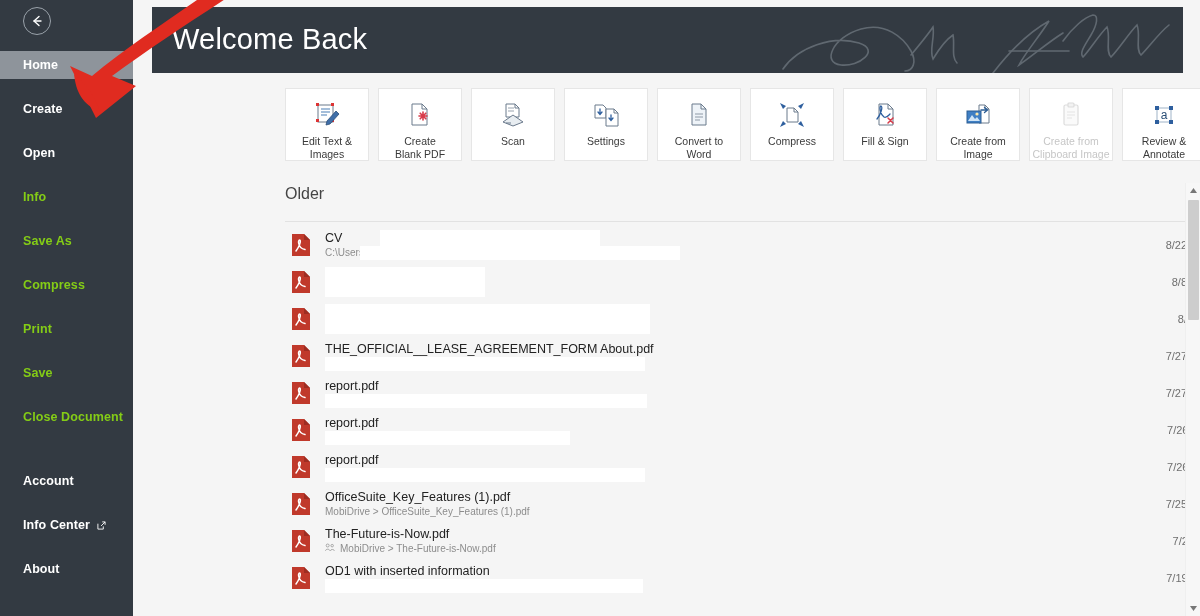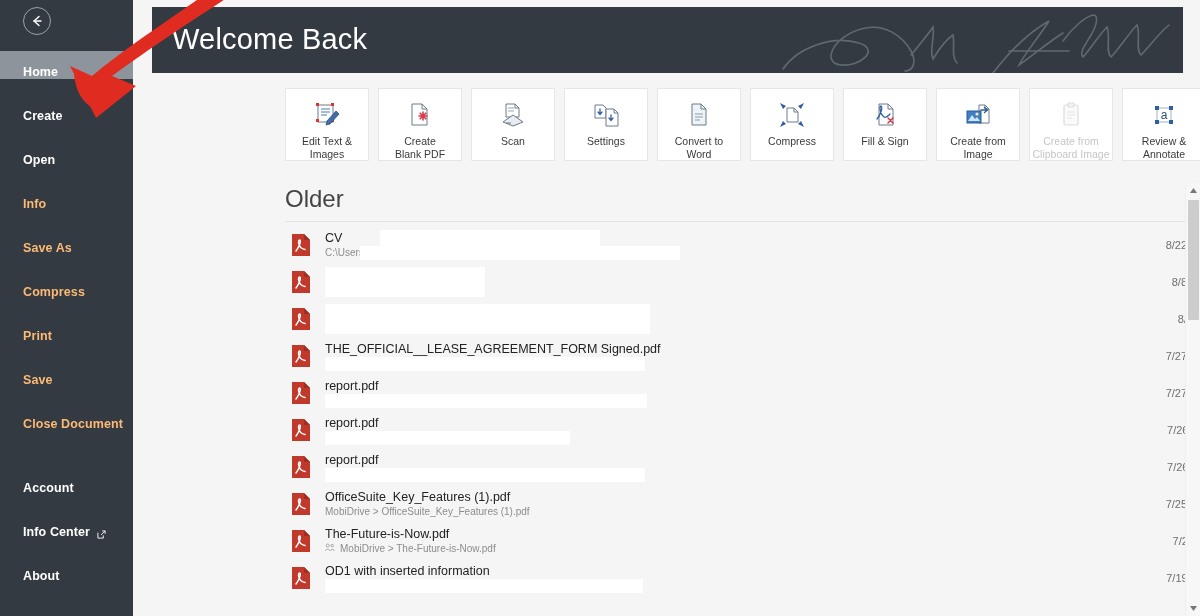--- a/index.html
+++ b/index.html
@@ -17,26 +17,26 @@
   }
   .back-btn {
     width: 28px; height: 28px; border-radius: 50%;
     border: 1px solid #9aa2aa; margin: 7px 0 0 23px;
     display: flex; align-items: center; justify-content: center;
     cursor: pointer;
   }
   .back-btn svg { display: block; }
   .nav-list { margin-top: 14px; }
   .nav-item {
-    height: 28px; display: flex; align-items: flex-end;
+    height: 28px; display: flex; align-items: center;
     padding-left: 23px; font-size: 12.5px; color: #ffffff;
     font-weight: bold; cursor: pointer; letter-spacing: .1px; margin-top: 16px;
   }
   .nav-item.active { background: #8e949b; }
-  .nav-item.disabled { color: #fdba74; font-weight: bold; cursor: default; }
+  .nav-item.disabled { color: #84cc16; font-weight: bold; cursor: default; }
   .nav-gap { height: 20px; }
   .ext-icon { margin-left: 7px; display: inline-flex; }
 
   
   .main {
     flex: 1 1 auto; height: 616px; background: #f5f5f5;
     position: relative; overflow: hidden;
   }
 
   .banner {
@@ -65,21 +65,21 @@
   .tool-ico { height: 30px; display: flex; align-items: center; justify-content: center; }
   .tool-lbl {
     margin-top: 5px; font-size: 10.5px; color: #3a3a3a;
     text-align: center; line-height: 12.5px; width: 100px;
   }
   .tool.disabled .tool-lbl { color: #c6c6c6; }
 
   
   .section-title {
     position: absolute; left: 152px; top: 185px;
-    font-size: 24px; color: #444; font-weight: normal;
+    font-size: 16px; color: #444; font-weight: normal;
   }
   .list-rule {
     position: absolute; left: 152px; top: 221px; width: 1013px;
     height: 1px; background: #e2e2e2;
   }
   .filelist {
     position: absolute; left: 152px; top: 226px; width: 1013px;
     height: 390px; overflow: hidden;
   }
   .row {
@@ -402,21 +402,21 @@
         </div>
         <div class="row">
           <span class="pdf-ico">
             <svg width="20" height="24" viewBox="0 0 20 24">
               <path d="M1 1h12l6 6v16H1z" fill="#c0392b"></path>
               <path d="M13 1l6 6h-6z" fill="#9e2d22"></path>
               <path d="M5 18 C8 14 10 9 9.2 7.4 C8.4 6.2 7.2 7.6 7.6 10 C8.1 13 10.6 16 14 16.6" fill="none" stroke="#ffffff" stroke-width="1.5" stroke-linecap="round"></path>
             </svg>
           </span>
           <div class="row-txt">
-            <div class="fname">THE_OFFICIAL__LEASE_AGREEMENT_FORM Signed.pdf</div>
+            <div class="fname">THE_OFFICIAL__LEASE_AGREEMENT_FORM About.pdf</div>
             <div class="fpath">
               <span>&nbsp;</span>
             </div>
             <div class="redact" style="left: 0px; top: 15px; width: 320px; height: 14px;"></div>
           </div>
           <div class="rtime">7/27/2022 10:14:45 PM</div>
         </div>
         <div class="row">
           <span class="pdf-ico">
             <svg width="20" height="24" viewBox="0 0 20 24">

